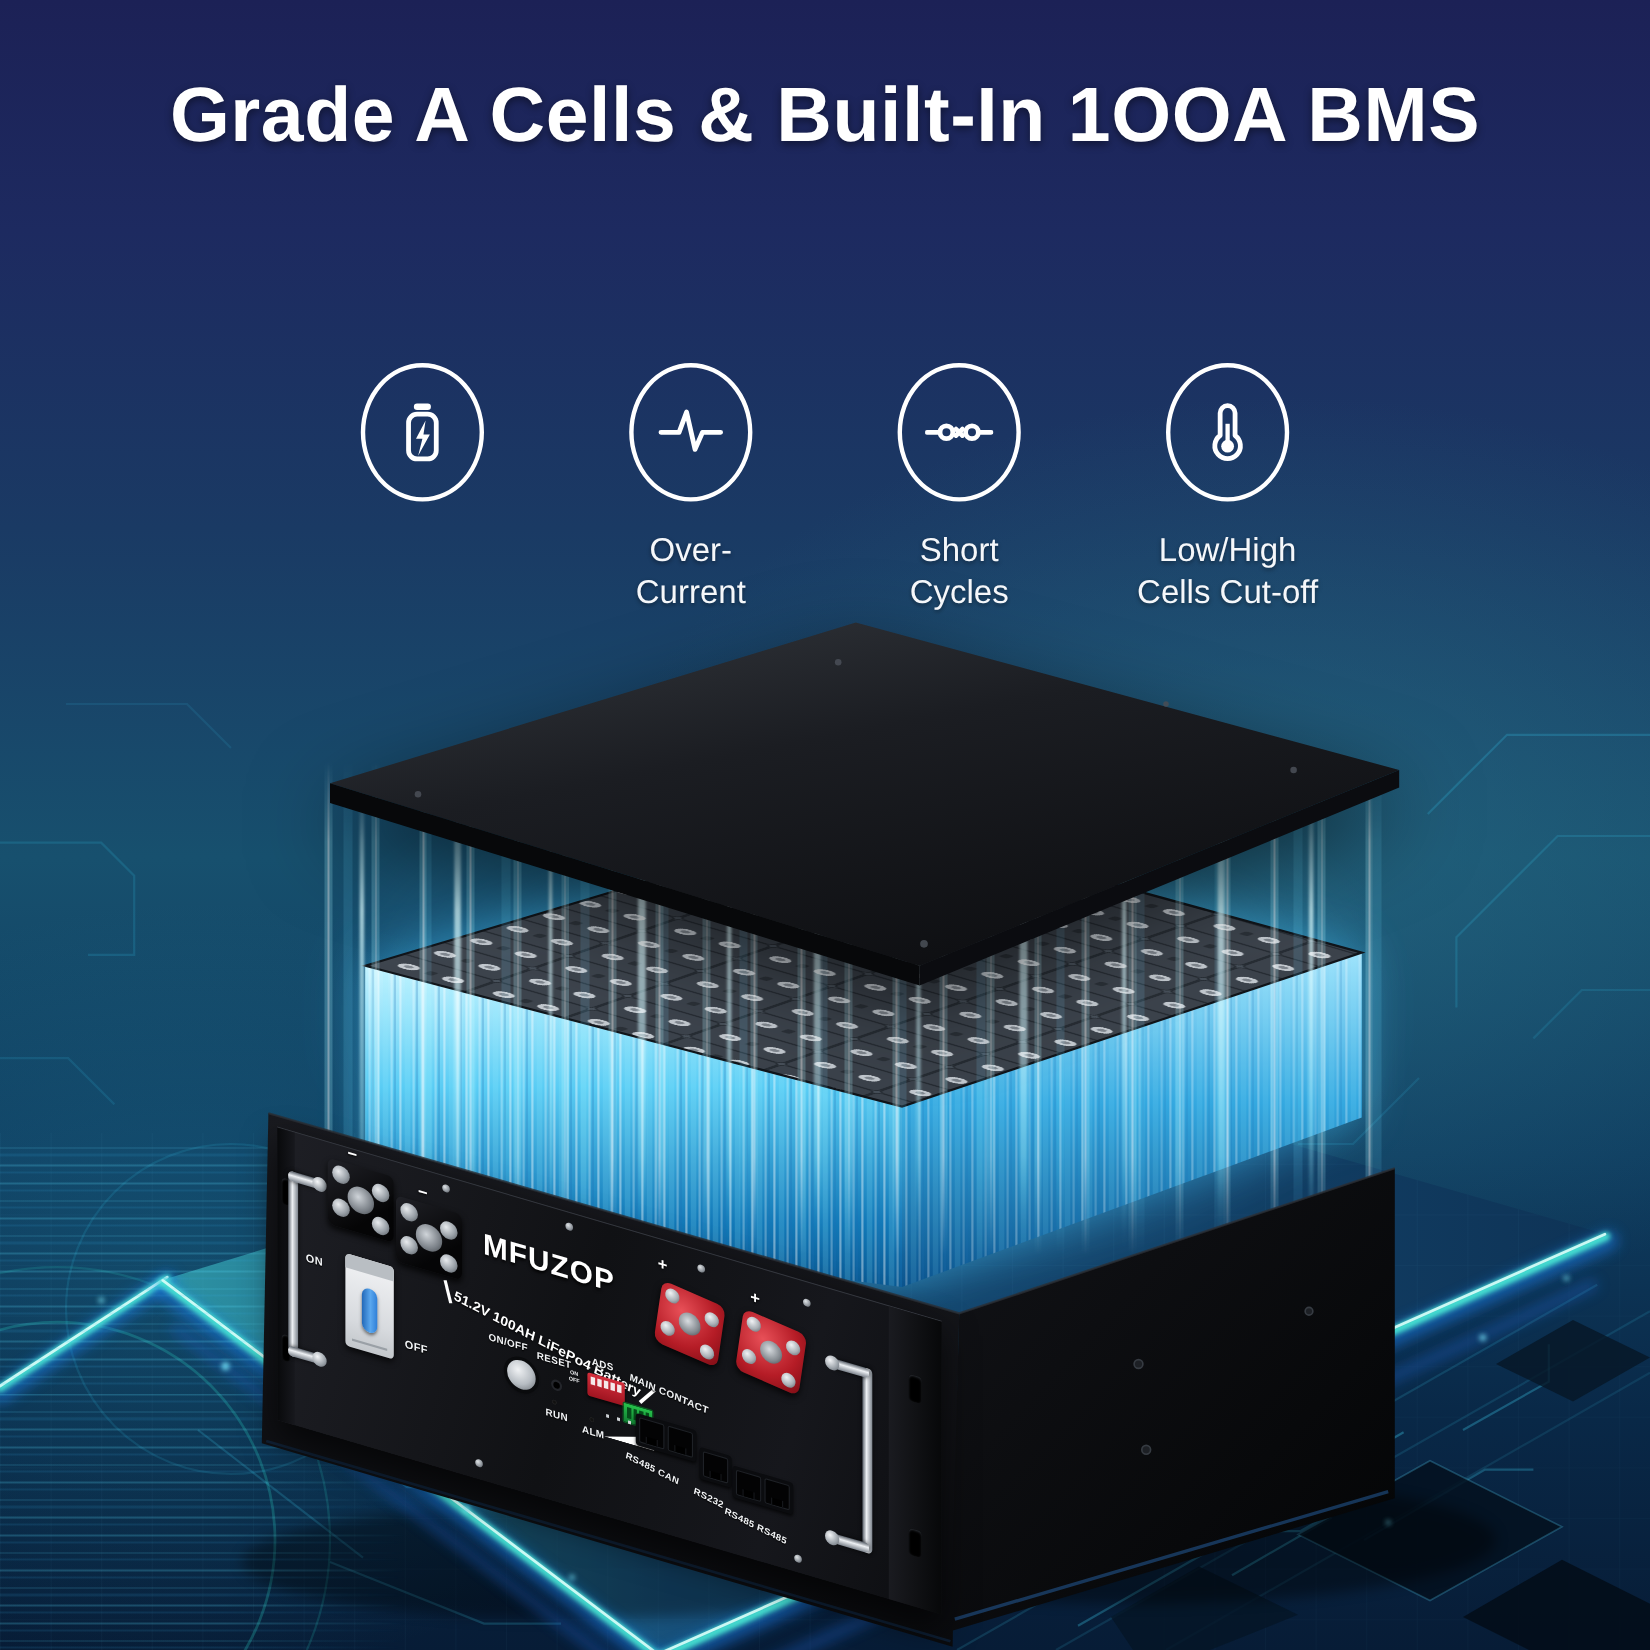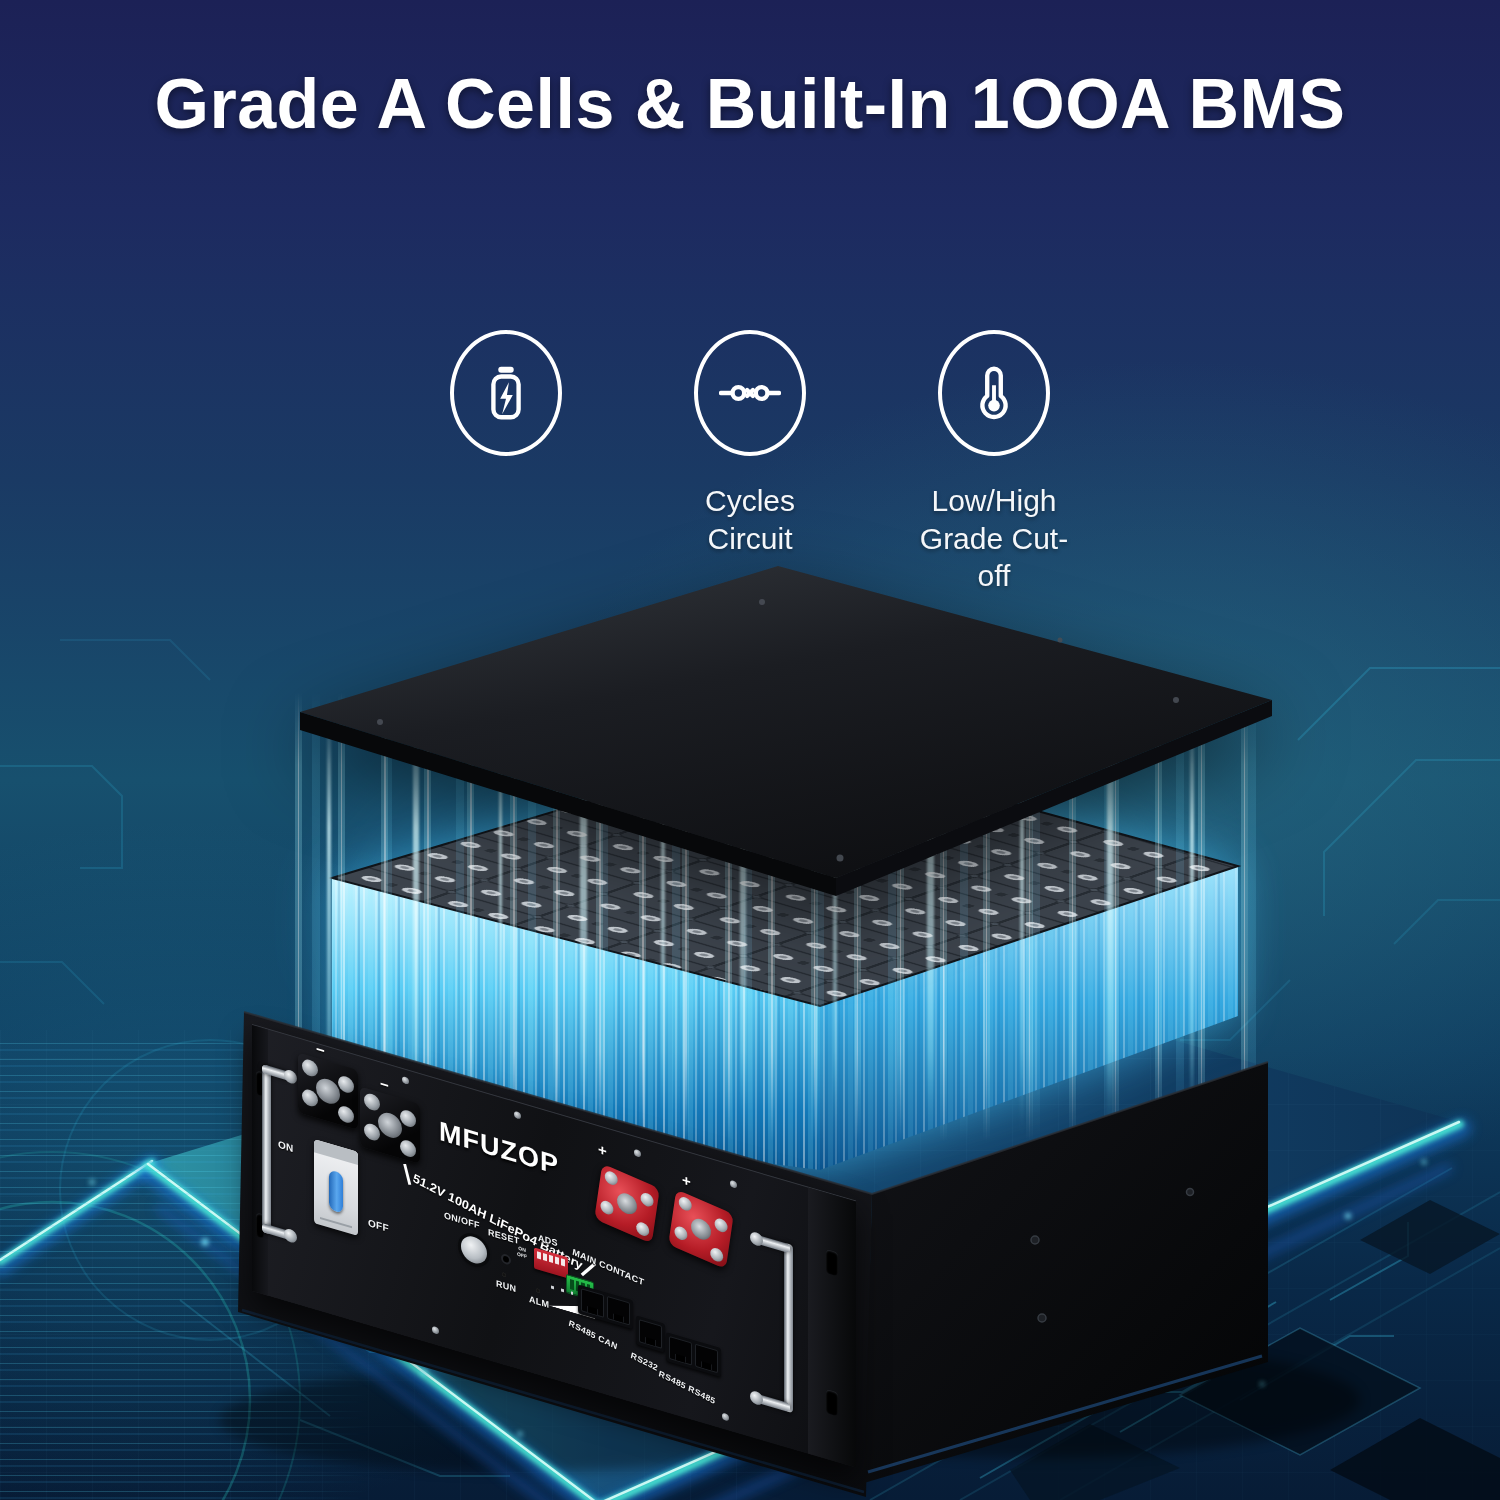--- a/index.html
+++ b/index.html
@@ -462,39 +462,47 @@
           <rect x="19" y="15" width="26" height="42" rx="8"></rect>
           <line x1="27" y1="8" x2="37" y2="8" stroke-width="6"></line>
         </g>
         <path d="M35 21 L26 38 h6 l-4 16 11 -20 h-6 z" fill="#fff" stroke="none"></path>
           </svg>
       </div>
     </div>
     <div class="feature">
       <div class="ring">
         <svg viewBox="0 0 64 64">
+            <polyline class="ficon" points="4,32 21,32 28,13 36,48 43,32 60,32"></polyline>
+          </svg>
+      </div>
+      <div class="flabel">Over-Current</div>
+    </div>
+    <div class="feature">
+      <div class="ring">
+        <svg viewBox="0 0 64 64">
             <g class="ficon">
           <line x1="2" y1="32" x2="13" y2="32"></line>
               <circle cx="20" cy="32" r="6"></circle>
           <line x1="29" y1="29" x2="35" y2="35"></line>
               <line x1="35" y1="29" x2="29" y2="35"></line>
           <circle cx="44" cy="32" r="6"></circle>
               <line x1="51" y1="32" x2="62" y2="32"></line>
         </g>
           </svg>
       </div>
-      <div class="flabel">Cycles Circuit</div>
+      <div class="flabel">Short Cycles</div>
     </div>
     <div class="feature">
       <div class="ring">
         <svg viewBox="0 0 64 64">
             <g class="ficon">
           <path d="M32 7 a7 7 0 0 1 7 7 v21 a12 12 0 1 1 -14 0 v-21 a7 7 0 0 1 7 -7 z"></path>
         </g>
         <circle cx="32" cy="45" r="6" fill="#fff"></circle>
             <rect x="30" y="24" width="4" height="20" fill="#fff"></rect>
           </svg>
       </div>
-      <div class="flabel">Low/High Grade Cut-off</div>
+      <div class="flabel">Low/High Cells Cut-off</div>
     </div>
   </div>
 
 </div>
 
 </body></html>

